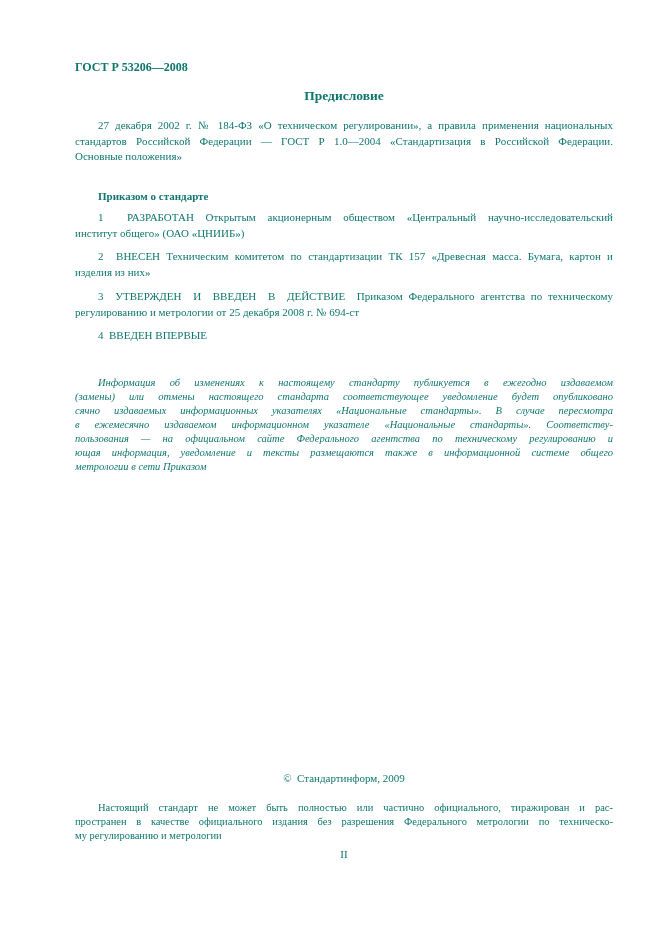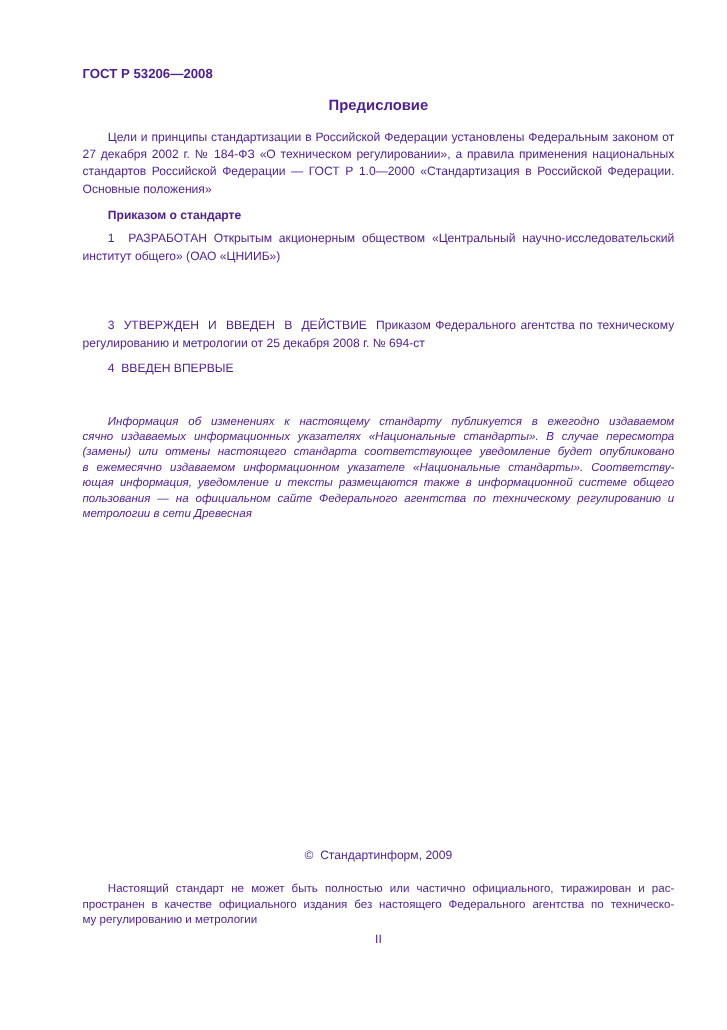--- a/index.html
+++ b/index.html
@@ -1,22 +1,22 @@
 <!DOCTYPE html>
 <html><head>
 <meta charset="utf-8">
 <style>
   html, body { margin: 0; padding: 0; background: #ffffff; }
   .page {
     position: relative;
     width: 613px;
     height: 936px;
     background: #ffffff;
-    color: #4c1d95;
-    font-family: Liberation Sans, sans-serif;
+    color: #0f766e;
+    font-family: Liberation Serif, serif;
     overflow: hidden;
   }
   .block { position: absolute; left: 75px; width: 538px; }
   .header { font-size: 12px; font-weight: bold; line-height: 15px; }
   .title  { font-size: 13.5px; font-weight: bold; text-align: center; line-height: 16px; }
   .subheading { font-size: 11px; font-weight: bold; padding-left: 23px; line-height: 15px; }
   .para .line {
     text-align: justify;
     text-align-last: justify;
     white-space: nowrap;
@@ -33,56 +33,59 @@
 </head>
 <body>
 
 <div class="page">
 
   <div class="block header" style="top:60px">ГОСТ Р 53206—2008</div>
 
   <div class="block title" style="top:88px">Предисловие</div>
 
   <div class="block para body" style="top:118px">
-    <div class="line">Цели и принципы стандартизации в Российской Федерации установлены Федеральным законом от</div>
     <div class="line">27 декабря 2002 г. № 184-ФЗ «О техническом регулировании», а правила применения национальных</div>
-    <div class="line">стандартов Российской Федерации — ГОСТ Р 1.0—2000 «Стандартизация в Российской Федерации.</div>
+    <div class="line">стандартов Российской Федерации — ГОСТ Р 1.0—2004 «Стандартизация в Российской Федерации.</div>
     <div class="line">Основные положения»</div>
   </div>
 
   <div class="block subheading" style="top:189px">Приказом о стандарте</div>
 
   <div class="block para body" style="top:210px">
     <div class="line">1&nbsp; РАЗРАБОТАН Открытым акционерным обществом «Центральный научно-исследовательский</div>
     <div class="line">институт общего» (ОАО «ЦНИИБ»)</div>
   </div>
 
+  <div class="block para body" style="top:249px">
+    <div class="line">2&nbsp; ВНЕСЕН Техническим комитетом по стандартизации ТК 157 «Древесная масса. Бумага, картон и</div>
+    <div class="line">изделия из них»</div>
+  </div>
 
   <div class="block para body" style="top:289px">
     <div class="line">3&nbsp; УТВЕРЖДЕН&nbsp; И&nbsp; ВВЕДЕН&nbsp; В&nbsp; ДЕЙСТВИЕ&nbsp; Приказом Федерального агентства по техническому</div>
     <div class="line">регулированию и метрологии от 25 декабря 2008 г. № 694-ст</div>
   </div>
 
   <div class="block para body" style="top:328px">
     <div class="line">4&nbsp; ВВЕДЕН ВПЕРВЫЕ</div>
   </div>
 
   <div class="block para note" style="top:376px">
     <div class="line">Информация об изменениях к настоящему стандарту публикуется в ежегодно издаваемом</div>
+    <div class="line">(замены) или отмены настоящего стандарта соответствующее уведомление будет опубликовано</div>
     <div class="line">сячно издаваемых информационных указателях «Национальные стандарты». В случае пересмотра</div>
-    <div class="line">(замены) или отмены настоящего стандарта соответствующее уведомление будет опубликовано</div>
     <div class="line">в ежемесячно издаваемом информационном указателе «Национальные стандарты». Соответству-</div>
+    <div class="line">пользования — на официальном сайте Федерального агентства по техническому регулированию и</div>
     <div class="line">ющая информация, уведомление и тексты размещаются также в информационной системе общего</div>
-    <div class="line">пользования — на официальном сайте Федерального агентства по техническому регулированию и</div>
-    <div class="line">метрологии в сети Древесная</div>
+    <div class="line">метрологии в сети Приказом</div>
   </div>
 
   <div class="block copyright" style="top:771px">©&nbsp; Стандартинформ, 2009</div>
 
   <div class="block para small" style="top:801px">
     <div class="line">Настоящий стандарт не может быть полностью или частично официального, тиражирован и рас-</div>
-    <div class="line">пространен в качестве официального издания без настоящего Федерального агентства по техническо-</div>
+    <div class="line">пространен в качестве официального издания без разрешения Федерального метрологии по техническо-</div>
     <div class="line">му регулированию и метрологии</div>
   </div>
 
   <div class="block pagenum" style="top:847px">II</div>
 
 </div>
 
 </body></html>

